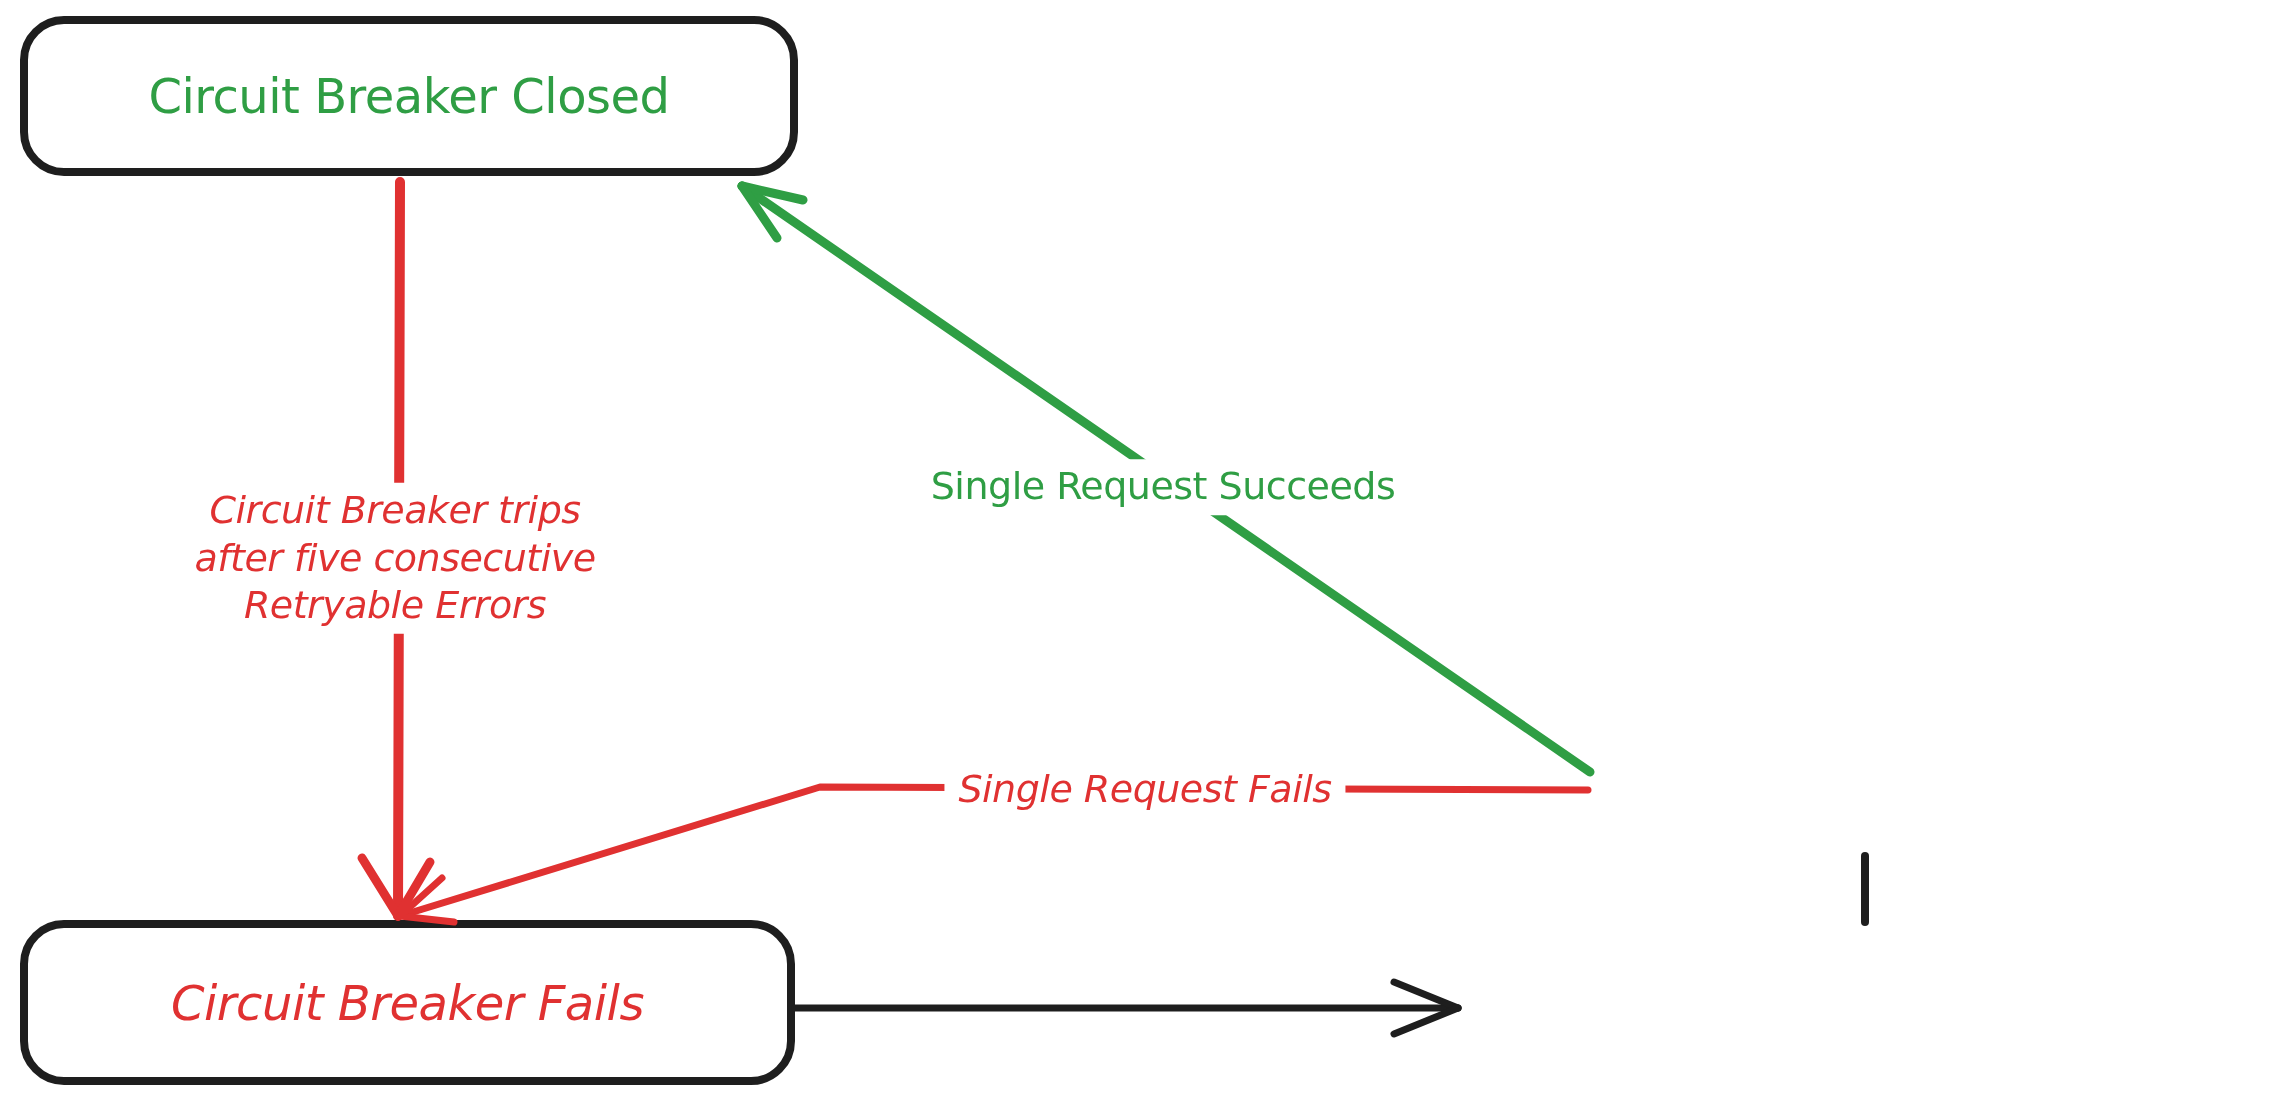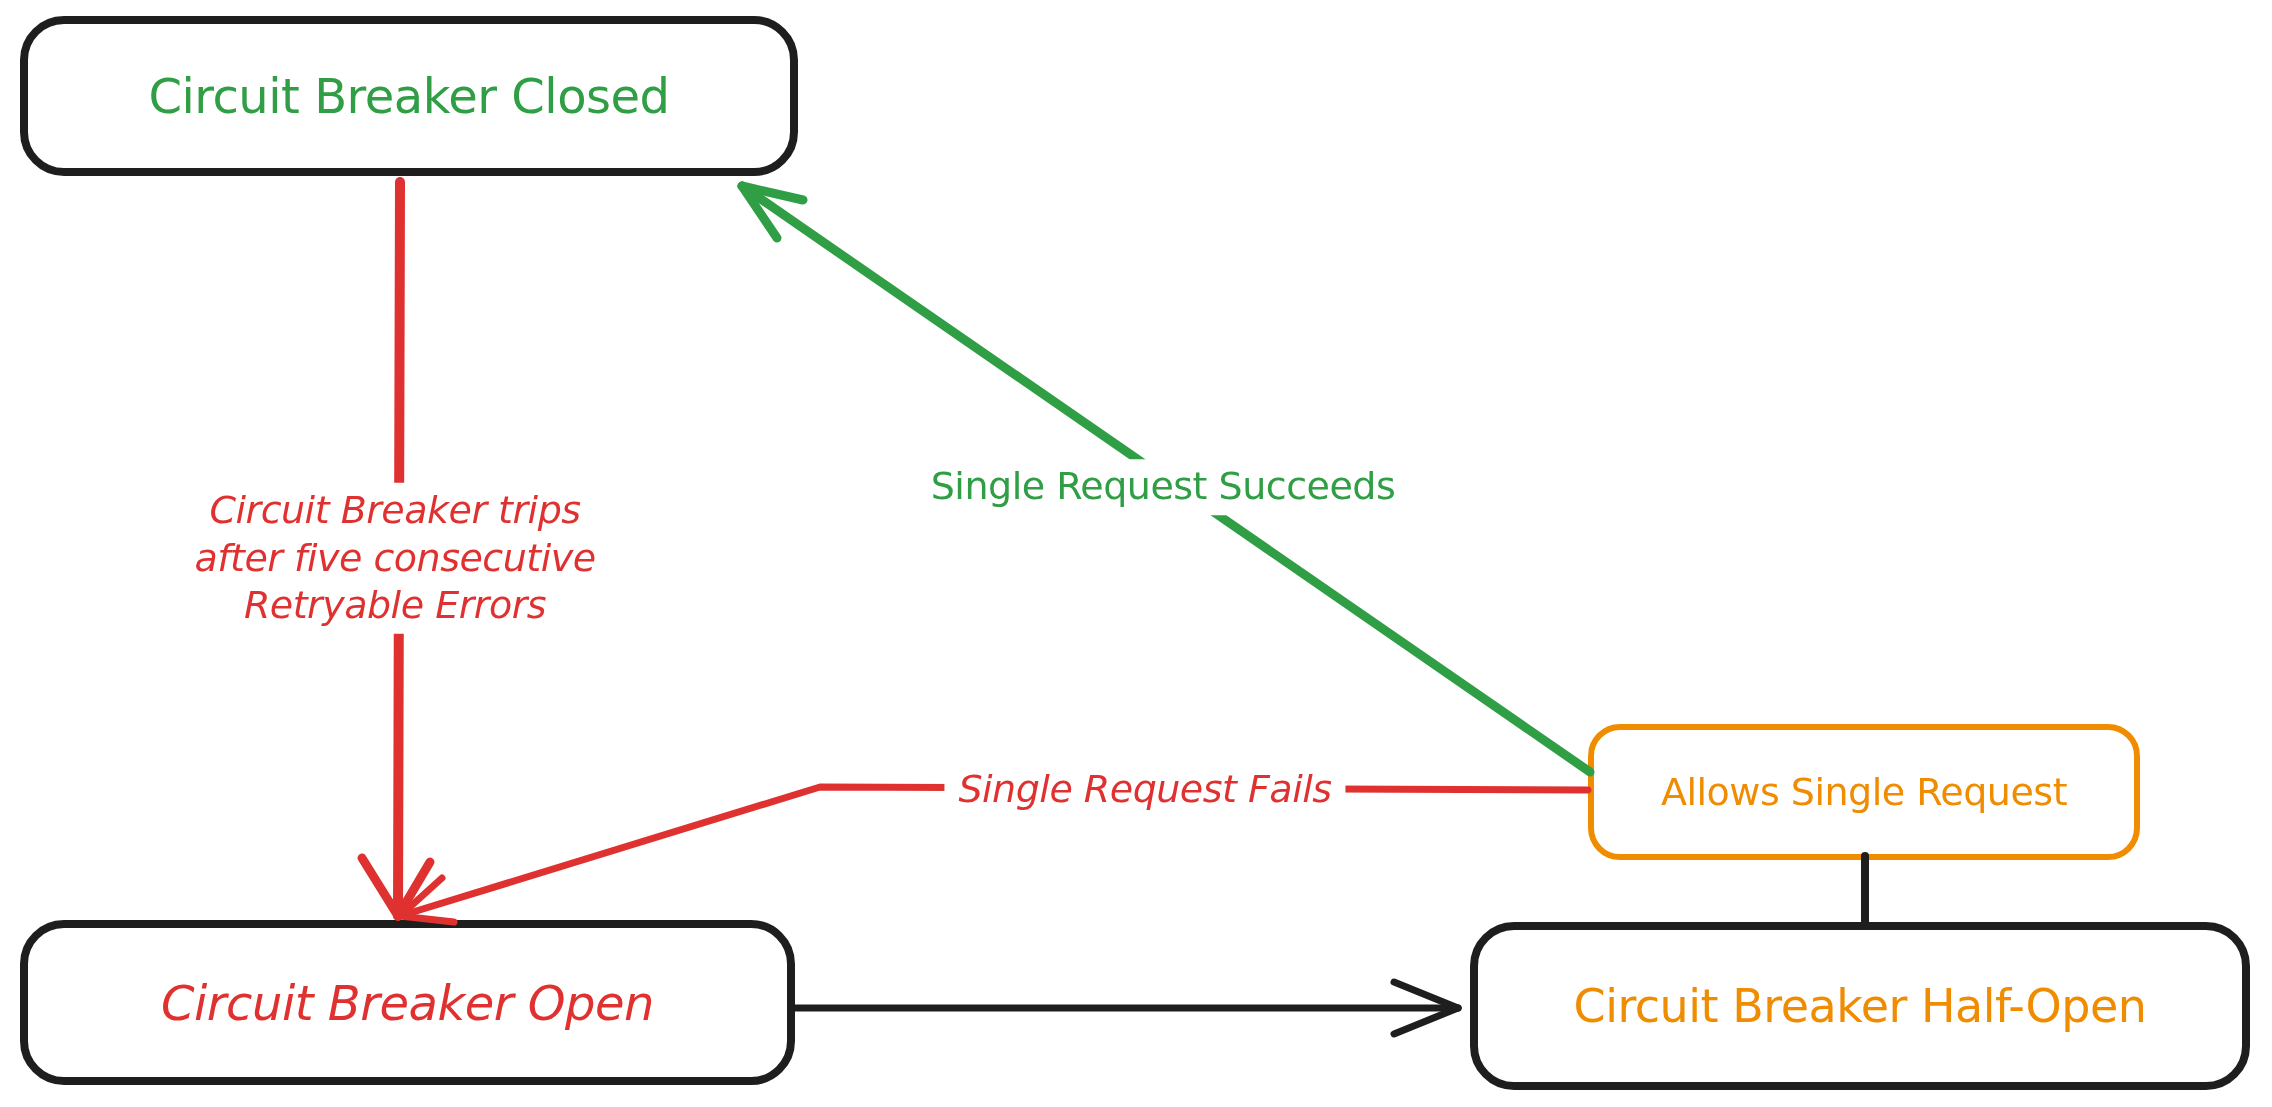--- a/index.html
+++ b/index.html
@@ -81,30 +81,24 @@
 </head>
 <body>
 
 <div class="canvas">
 
   <div class="node node-black" id="node-closed">
     <span class="title t-green">Circuit Breaker Closed</span>
   </div>
 
   <div class="node node-black" id="node-open">
-    <span class="title t-red">Circuit Breaker Open</span>
+    <span class="title t-red">Circuit Breaker Fails</span>
   </div>
 
-  <div class="node node-black" id="node-halfopen">
-    <span class="title t-orange">Circuit Breaker Half-Open</span>
-  </div>
 
-  <div class="node node-orange" id="node-allows">
-    <span class="title t-orange">Allows Single Request</span>
-  </div>
 
   <svg class="wires" viewBox="0 0 2272 1107">
 
     <g>
       <path class="stroke-red" stroke-width="10" d="M400,182 L398,916"></path>
       <path class="stroke-red" stroke-width="9" d="M398,916 L362,858"></path>
       <path class="stroke-red" stroke-width="9" d="M398,916 L430,862"></path>
     </g>
 
     <g>

